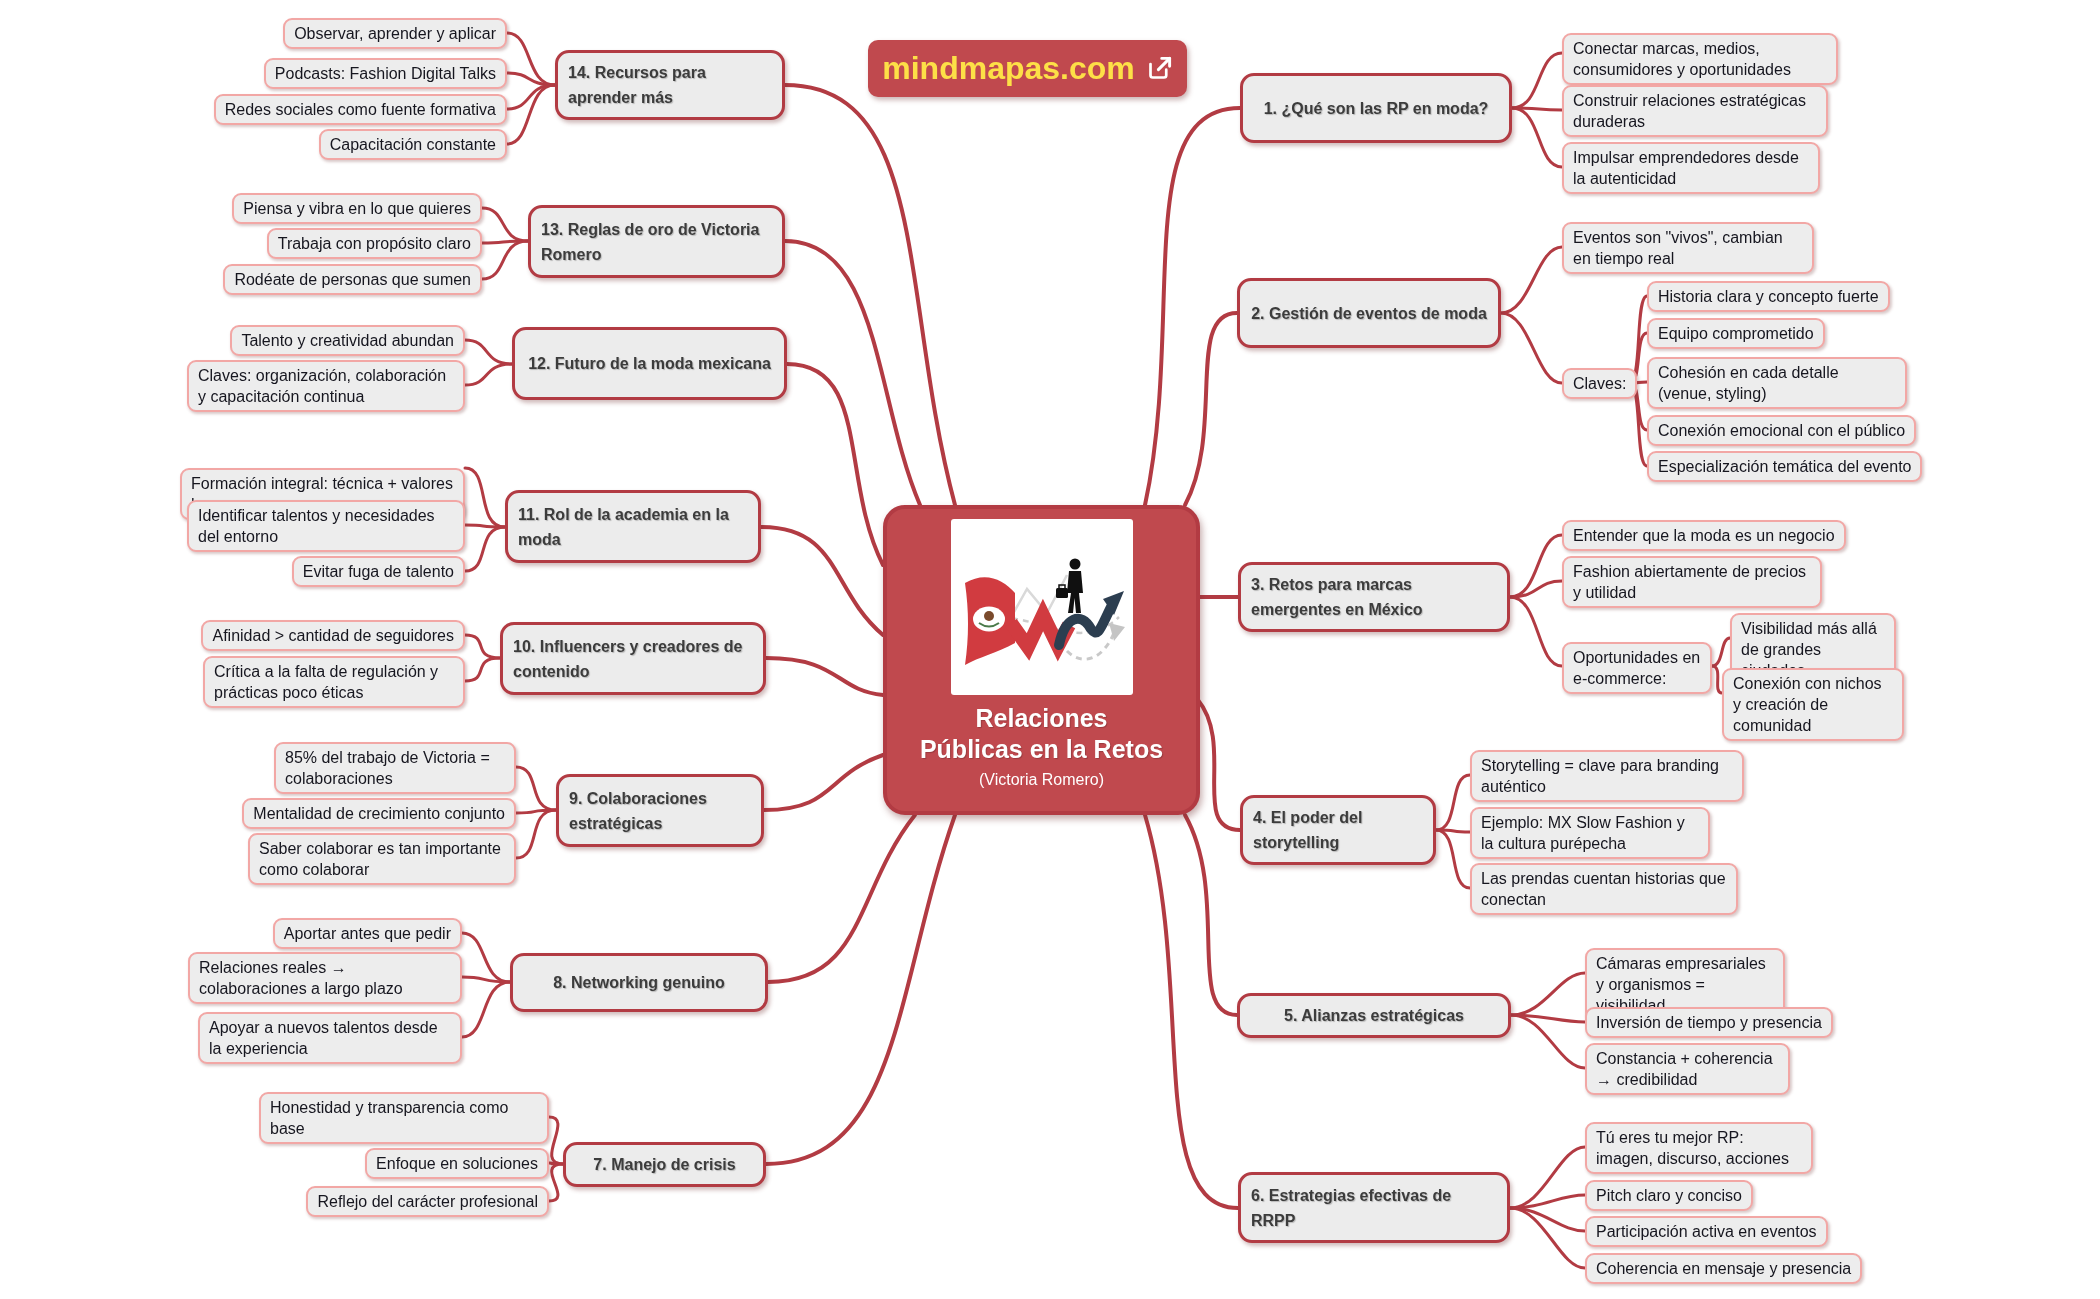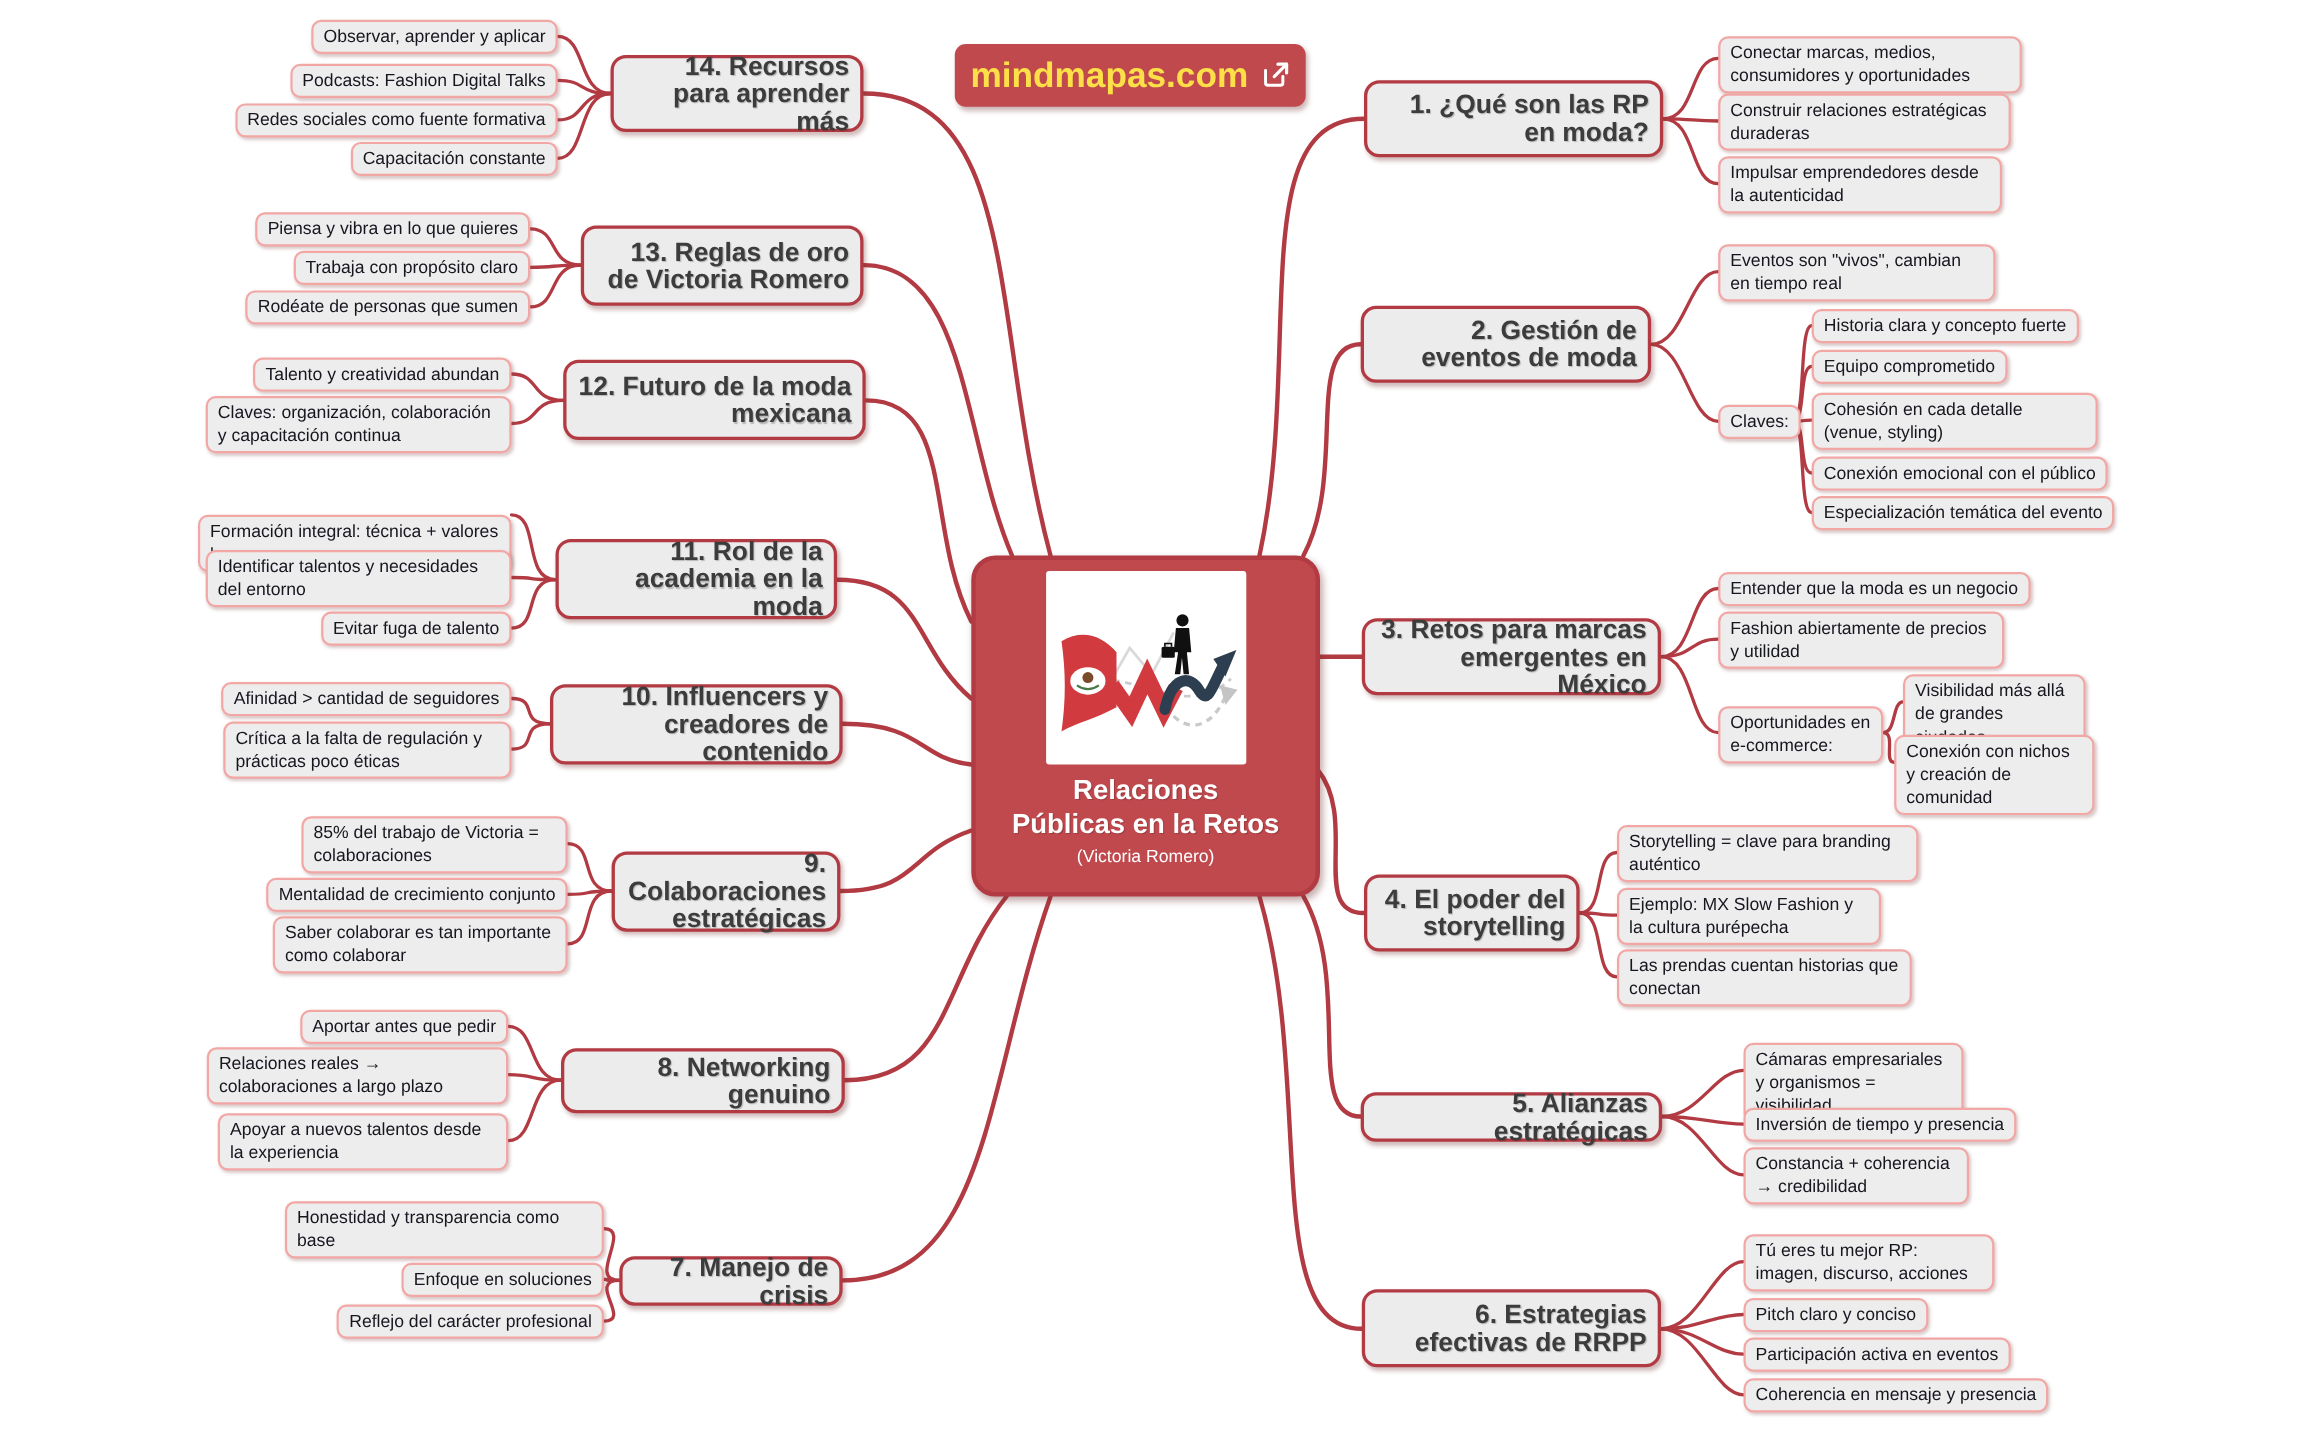--- a/index.html
+++ b/index.html
@@ -15,22 +15,22 @@
     position:absolute;z-index:3;box-sizing:border-box;
     background:#ededed;border:2px solid #f2a7a5;border-radius:9px;
     padding:3px 9px;font-size:16px;line-height:21px;color:#16161f;
     min-height:30px;display:flex;align-items:center;
     box-shadow:1.5px 2px 3px rgba(120,60,60,.28);
   }
   .leaf.nw{white-space:nowrap}
   .branch{
     position:absolute;z-index:4;box-sizing:border-box;
     background:#ececec;border:3px solid #b23b43;border-radius:14px;
-    color:#3c3c3c;font-weight:bold;font-size:24px;line-height:25px;
-    display:flex;align-items:center;justify-content:center;text-align:right;
+    color:#3c3c3c;font-weight:bold;font-size:16px;line-height:25px;
+    display:flex;align-items:center;justify-content:center;text-align:left;
     padding:4px 10px;box-shadow:2px 3px 4px rgba(110,45,45,.32);
     text-shadow:1px 1px 1px rgba(0,0,0,.22);
   }
   .badge{
     position:absolute;z-index:5;left:868px;top:40px;width:319px;height:57px;
     background:#c0494e;border-radius:10px;display:flex;align-items:center;
     justify-content:center;gap:11px;box-shadow:2px 3px 5px rgba(110,45,45,.35);
   }
   .badge .txt{color:#fde047;font-weight:bold;font-size:32px;white-space:nowrap}
   .center{

